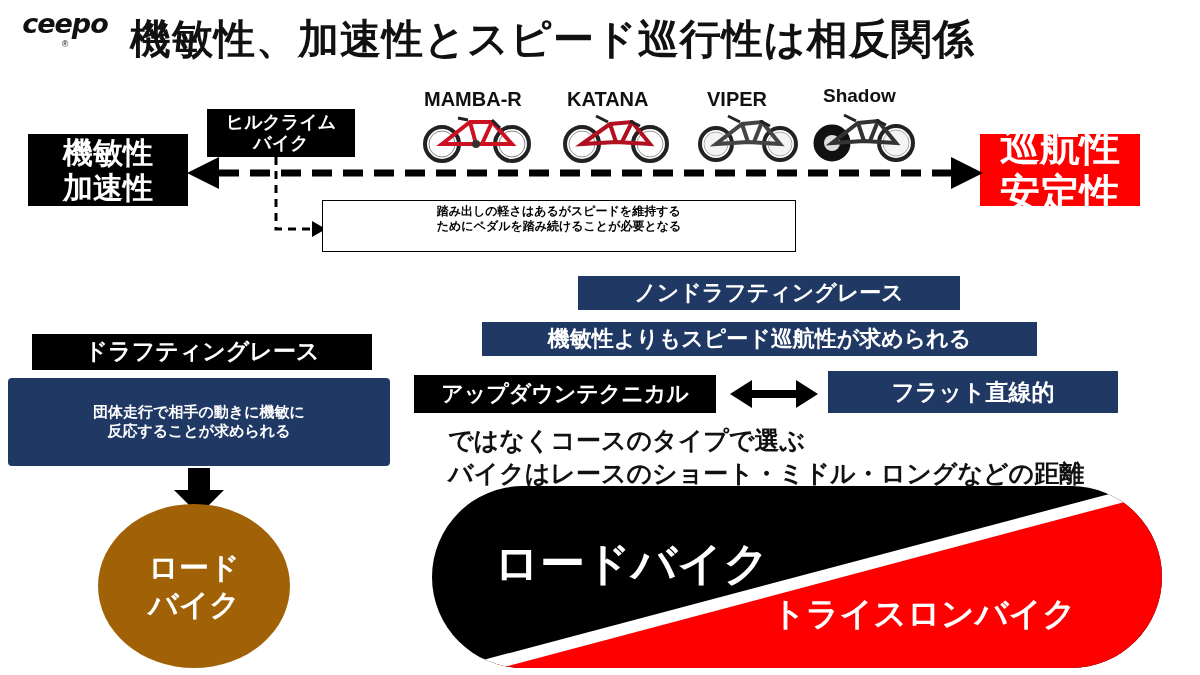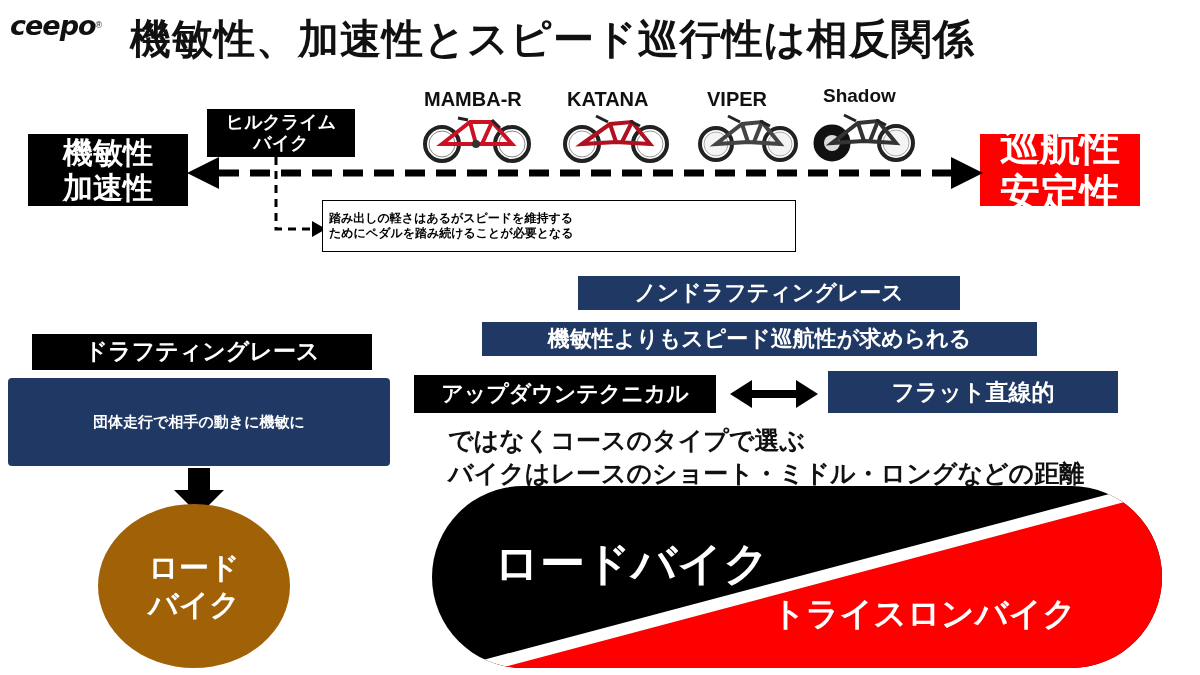--- a/index.html
+++ b/index.html
@@ -10,21 +10,21 @@
   body {
     font-family: "Liberation Sans", sans-serif;
   }
   #slide {
     position: relative;
     width: 1200px;
     height: 675px;
     background: #ffffff;
     overflow: hidden;
   }
-  .abs { position: absolute; }
+  .abs { position: absolute; flex-direction: column; }
 
   
   #logo {
     left: 10px; top: 8px;
     width: 110px; height: 34px;
     display: flex; align-items: center;
   }
   #logo .logo-text {
     font-family: "DejaVu Sans", sans-serif;
     font-weight: bold;
@@ -328,20 +328,21 @@
     </div>
   </div>
 
   <div id="speed-need" class="abs navybox">機敏性よりもスピード巡航性が求められる</div>
   <div id="nondraft" class="abs navybox">ノンドラフティングレース</div>
 
   <div id="draft" class="abs blackbox">ドラフティングレース</div>
   <div id="draft-desc" class="abs navybox">
     <div>
       <div>団体走行で相手の動きに機敏に</div>
+      <div>反応することが求められる</div>
     </div>
   </div>
 
   <div id="updown" class="abs blackbox">アップダウンテクニカル</div>
   <div id="mid-arrow" class="abs">
     <svg width="92" height="32" viewBox="0 0 92 32">
       <line x1="22" y1="16" x2="70" y2="16" stroke="#000" stroke-width="8"></line>
       <path d="M24 2 L2 16 L24 30 Z" fill="#000"></path>
       <path d="M68 2 L90 16 L68 30 Z" fill="#000"></path>
     </svg>

